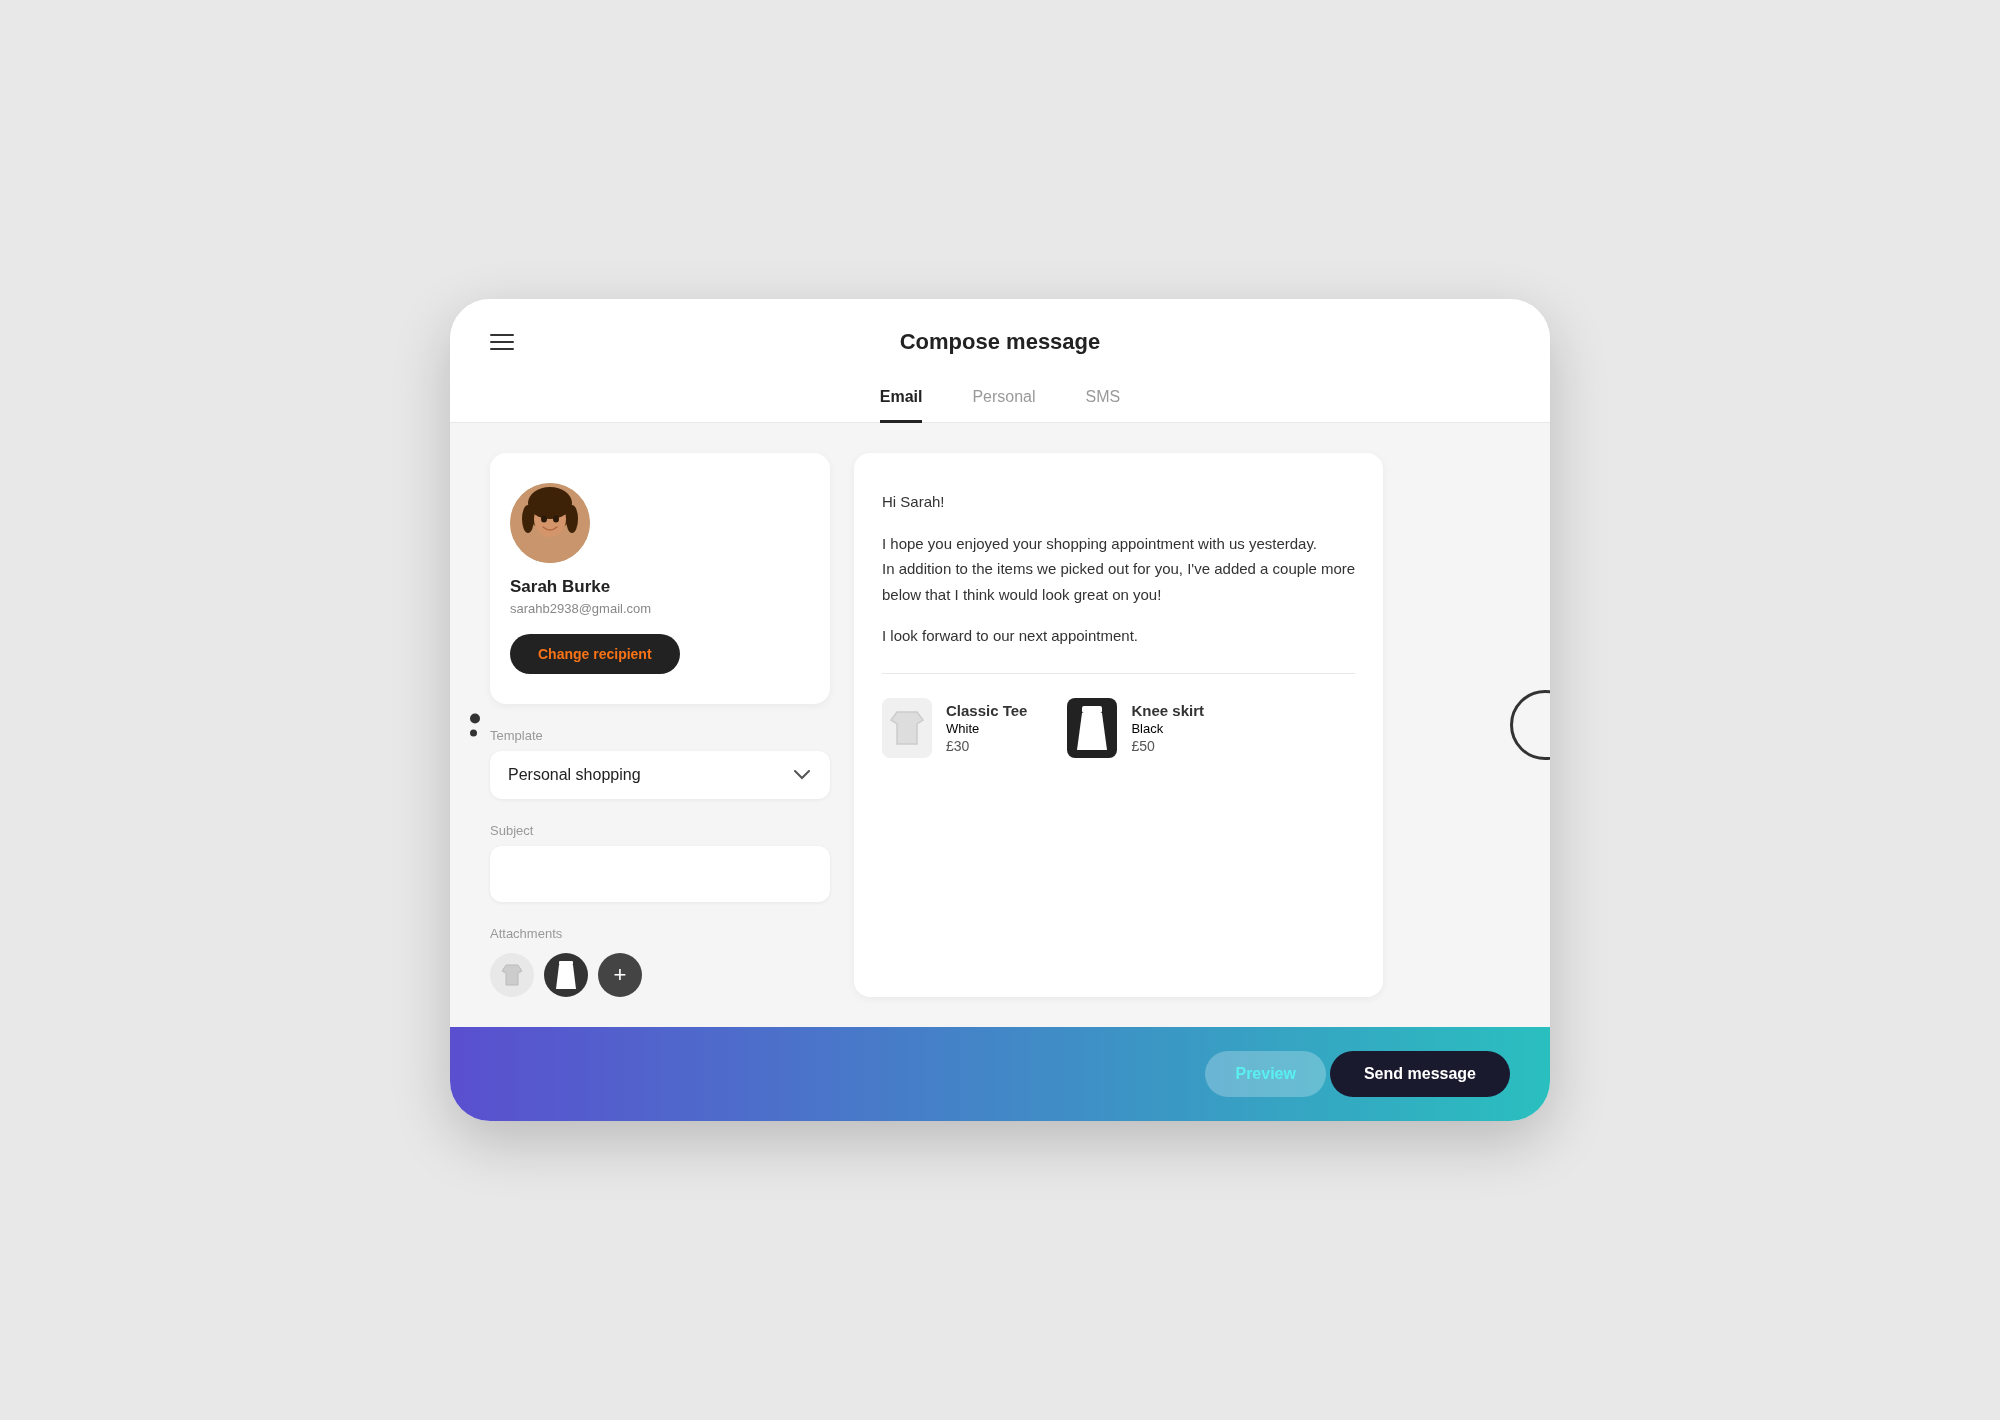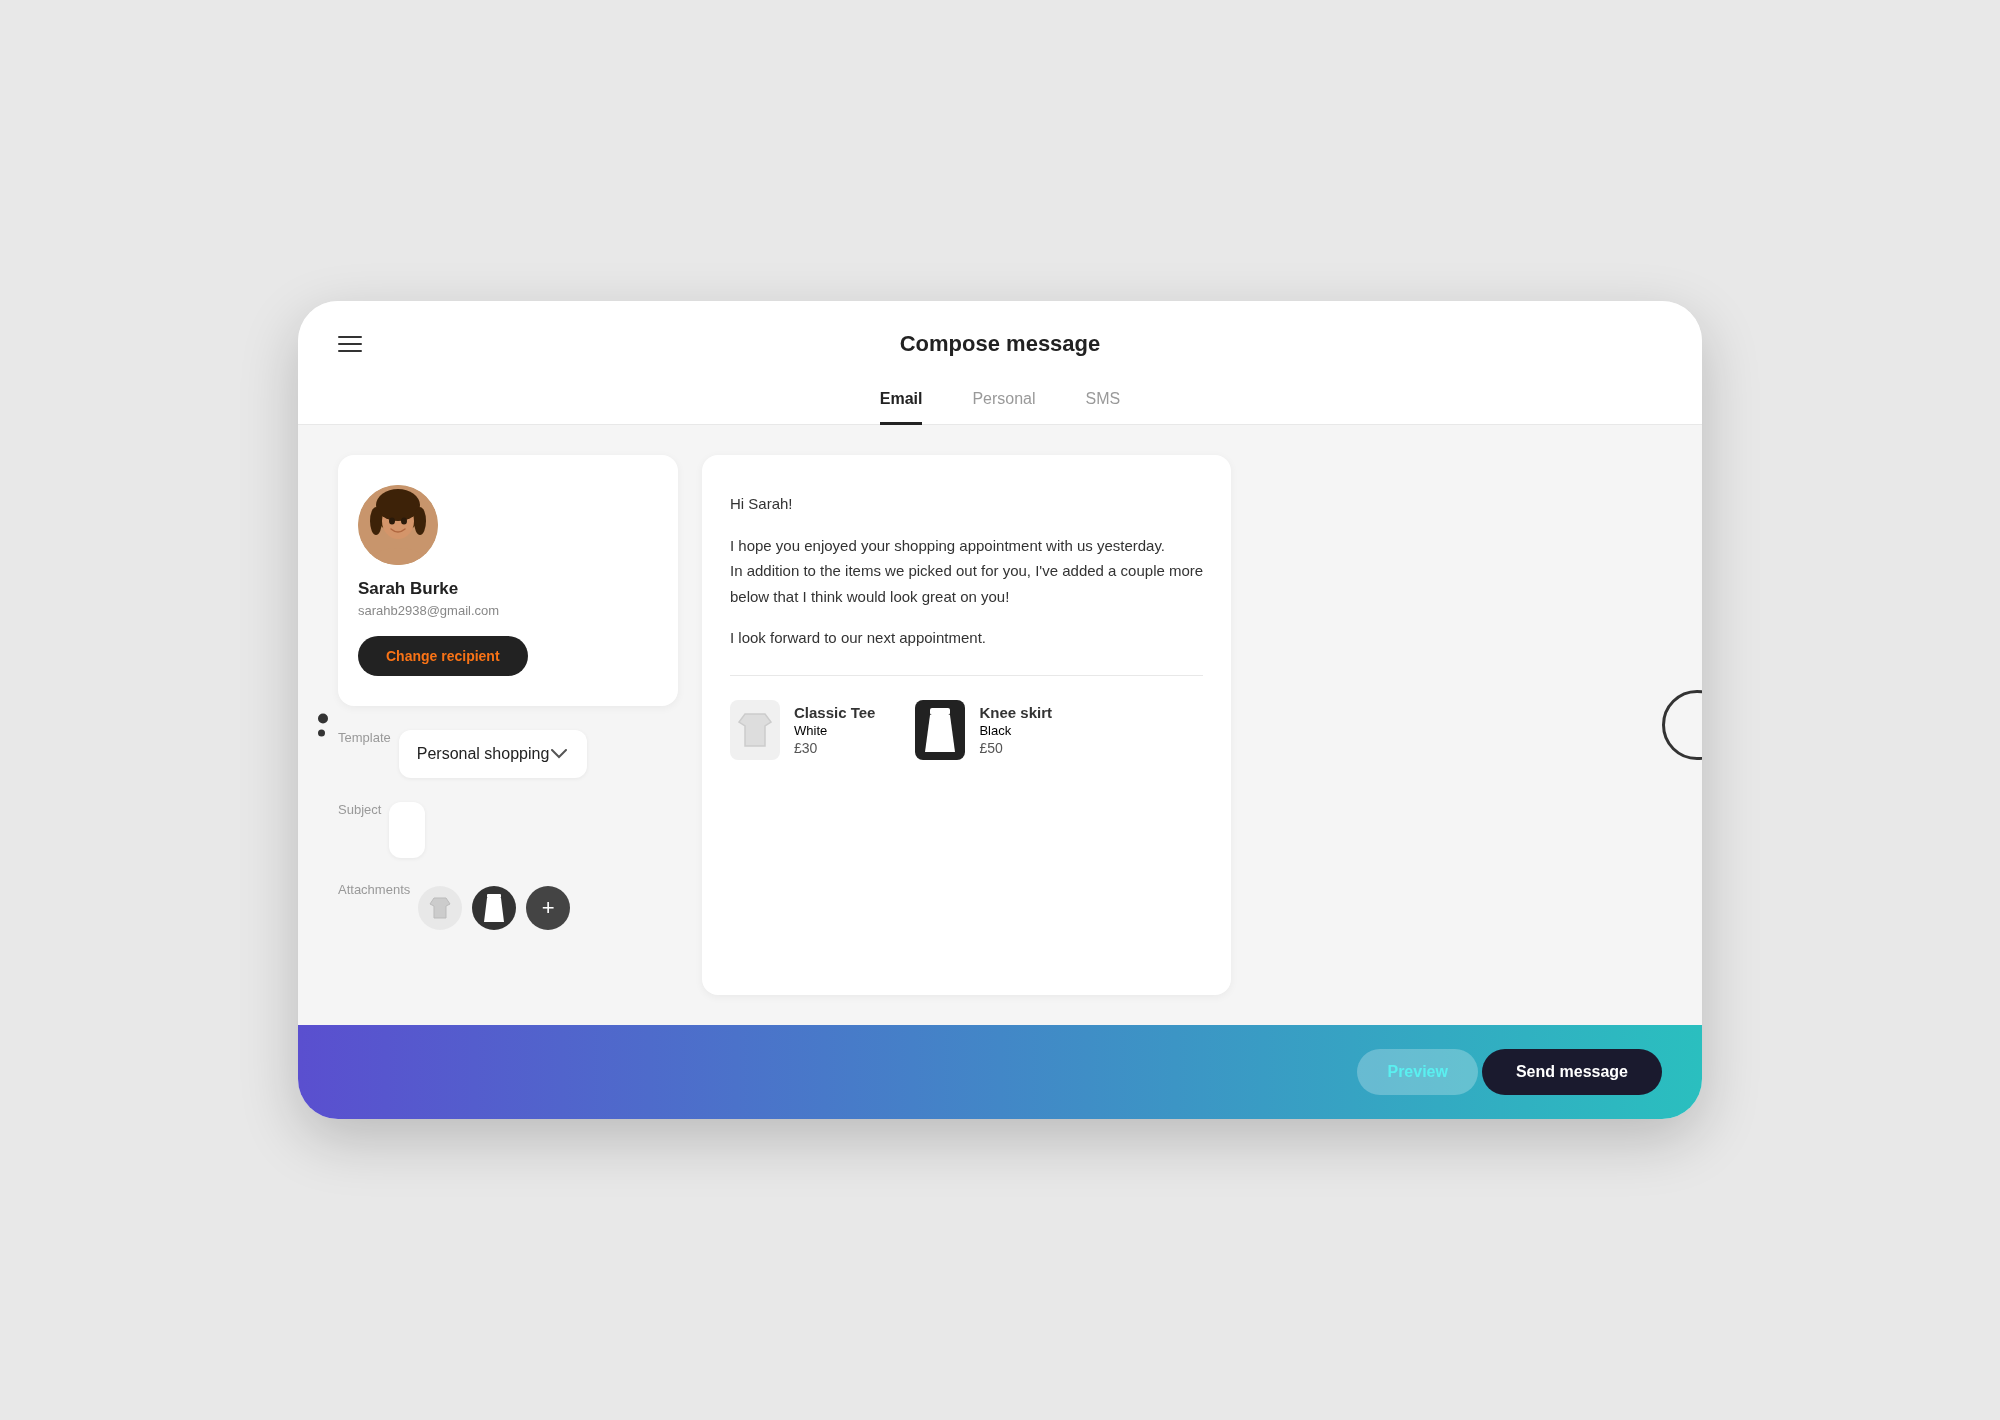--- a/index.html
+++ b/index.html
@@ -7,21 +7,21 @@
     body {
       background: #e8e8e8;
       display: flex;
       justify-content: center;
       align-items: center;
       min-height: 100vh;
       font-family: -apple-system, BlinkMacSystemFont, 'Segoe UI', sans-serif;
     }
 
     .device-frame {
-      width: 1404px;
+      width: 1100px;
       background: #f5f5f5;
       border-radius: 40px;
       box-shadow: 0 20px 60px rgba(0,0,0,0.2);
       overflow: hidden;
       position: relative;
     }
 
     
     .header {
       background: #fff;
@@ -147,21 +147,21 @@
       padding: 12px 28px;
       font-size: 14px;
       font-weight: 700;
       cursor: pointer;
       white-space: nowrap;
     }
 
     
     .form-section {
       display: flex;
-      flex-direction: row;
+      flex-direction: column;
       gap: 8px;
     }
 
     .form-label {
       font-size: 13px;
       color: #999;
       font-weight: 500;
     }
 
     .template-select {

